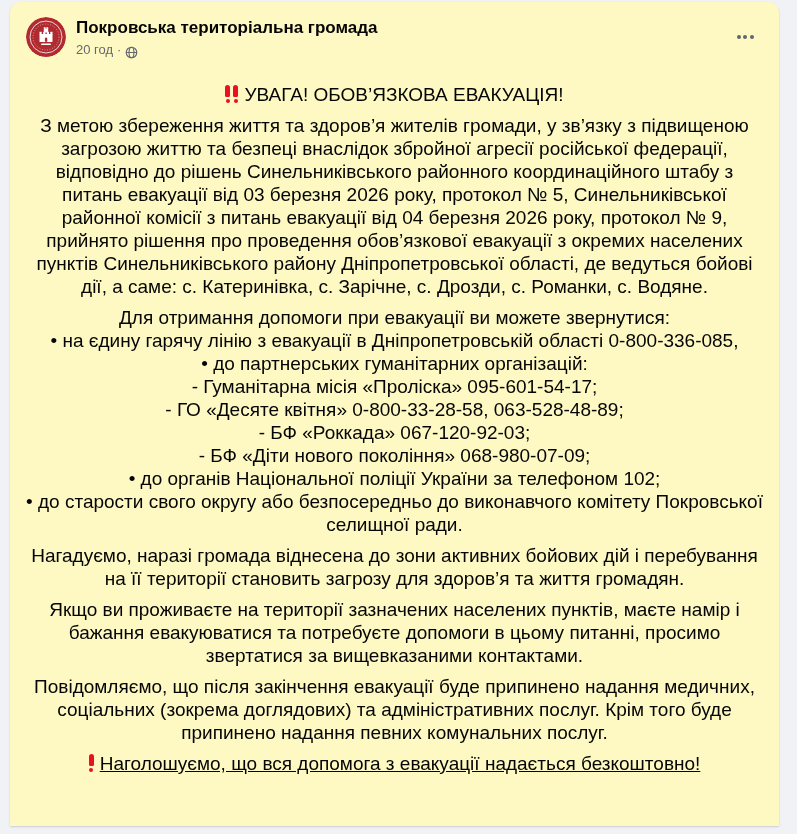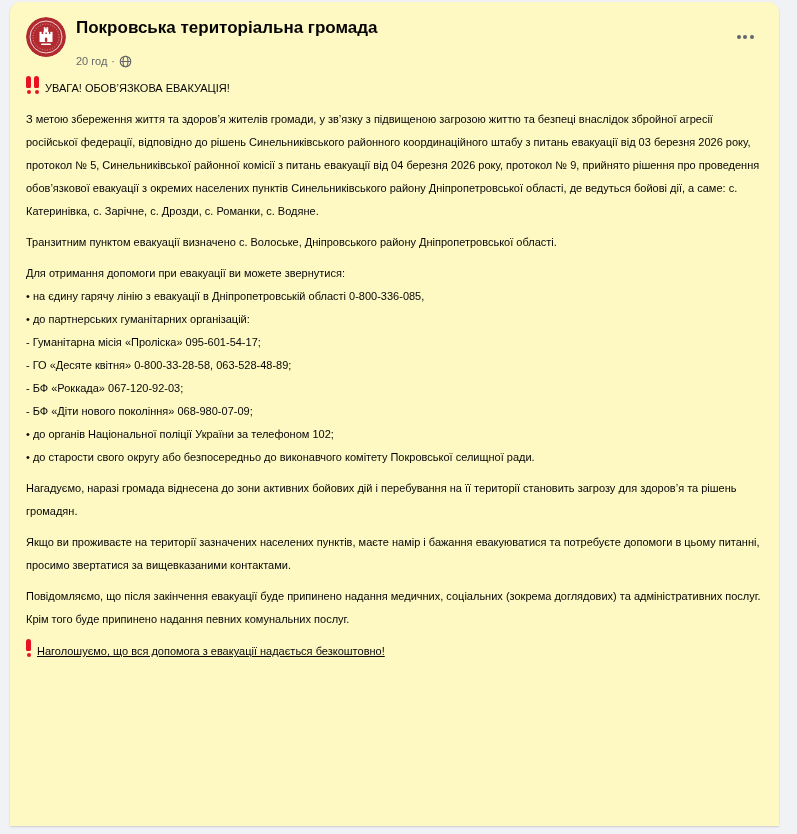--- a/index.html
+++ b/index.html
@@ -35,23 +35,23 @@
   .header-text { margin-left: 10px; flex: 1; }
   .author-name {
     font-size: 17px;
     font-weight: 700;
     color: #050505;
     line-height: 21px;
     cursor: pointer;
   }
   .post-meta {
     display: flex;
-    align-items: center;
-    margin-top: 14px;
-    font-size: 11px;
+    align-items: flex-end;
+    margin-top: 3px;
+    font-size: 13px;
     color: #65676b;
     line-height: 18px;
   }
   .meta-sep { margin: 0 4px; }
   .globe { display: inline-block; width: 13px; height: 13px; }
   .more-button {
     width: 36px; height: 36px;
     border-radius: 50%;
     display: flex;
     align-items: center;
@@ -60,26 +60,27 @@
     cursor: pointer;
     margin-top: 2px;
   }
   .more-button .dot {
     width: 4px; height: 4px;
     border-radius: 50%;
     background: #606770;
   }
   
   .post-body {
-    margin-top: 6px;
+    margin-top: 24px;
     padding: 0 16px;
-    font-size: 11px;
+    font-size: 19px;
     line-height: 23px;
     color: #050505;
     white-space: normal;
+    text-align: center;
   }
   .paragraph { margin-bottom: 8px; }
   .paragraph:last-child { margin-bottom: 0; text-decoration: underline; }
   
   .emoji {
     display: inline-flex;
     gap: 3px;
     align-items: flex-end;
     margin-right: 6px;
     vertical-align: -2px;
@@ -151,23 +152,22 @@
       <span class="dot"></span>
     </div>
   </div>
 
   <div class="post-body">
       <div class="paragraph"><span class="emoji">
           <span class="excl"></span>
           <span class="excl"></span>
         </span>УВАГА! ОБОВ’ЯЗКОВА ЕВАКУАЦІЯ!</div>
       <div class="paragraph">З метою збереження життя та здоров’я жителів громади, у зв’язку з підвищеною загрозою життю та безпеці внаслідок збройної агресії російської федерації, відповідно до рішень Синельниківського районного координаційного штабу з питань евакуації від 03 березня 2026 року, протокол № 5, Синельниківської районної комісії з питань евакуації від 04 березня 2026 року, протокол № 9, прийнято рішення про проведення обов’язкової евакуації з окремих населених пунктів Синельниківського району Дніпропетровської області, де ведуться бойові дії, а саме: с. Катеринівка, с. Зарічне, с. Дрозди, с. Романки, с. Водяне.</div>
-      <div class="paragraph">Транзитним пунктом евакуації визначено с. Волоське, Дніпровського району Дніпропетровської області.</div>
       <div class="paragraph">Для отримання допомоги при евакуації ви можете звернутися:<br>• на єдину гарячу лінію з евакуації в Дніпропетровській області 0-800-336-085,<br>• до партнерських гуманітарних організацій:<br>- Гуманітарна місія «Проліска» 095-601-54-17;<br>- ГО «Десяте квітня» 0-800-33-28-58, 063-528-48-89;<br>- БФ «Роккада» 067-120-92-03;<br>- БФ «Діти нового покоління» 068-980-07-09;<br>•  до органів Національної поліції України за телефоном 102;<br>•  до старости свого округу або безпосередньо до виконавчого комітету Покровської селищної ради.</div>
-      <div class="paragraph">Нагадуємо, наразі громада віднесена до зони активних бойових дій і перебування на її території становить загрозу для здоров’я та рішень громадян.</div>
+      <div class="paragraph">Нагадуємо, наразі громада віднесена до зони активних бойових дій і перебування на її території становить загрозу для здоров’я та життя громадян.</div>
       <div class="paragraph">Якщо ви проживаєте на території зазначених населених пунктів, маєте намір і бажання евакуюватися та потребуєте допомоги в цьому питанні, просимо звертатися за вищевказаними контактами.</div>
       <div class="paragraph">Повідомляємо, що після закінчення евакуації буде припинено надання медичних, соціальних (зокрема доглядових) та адміністративних послуг. Крім того буде припинено надання певних комунальних послуг.</div>
       <div class="paragraph"><span class="emoji">
           <span class="excl"></span>
         </span>Наголошуємо, що вся допомога з евакуації надається безкоштовно!</div>
     </div>
 
 </div>
 
 </body></html>

